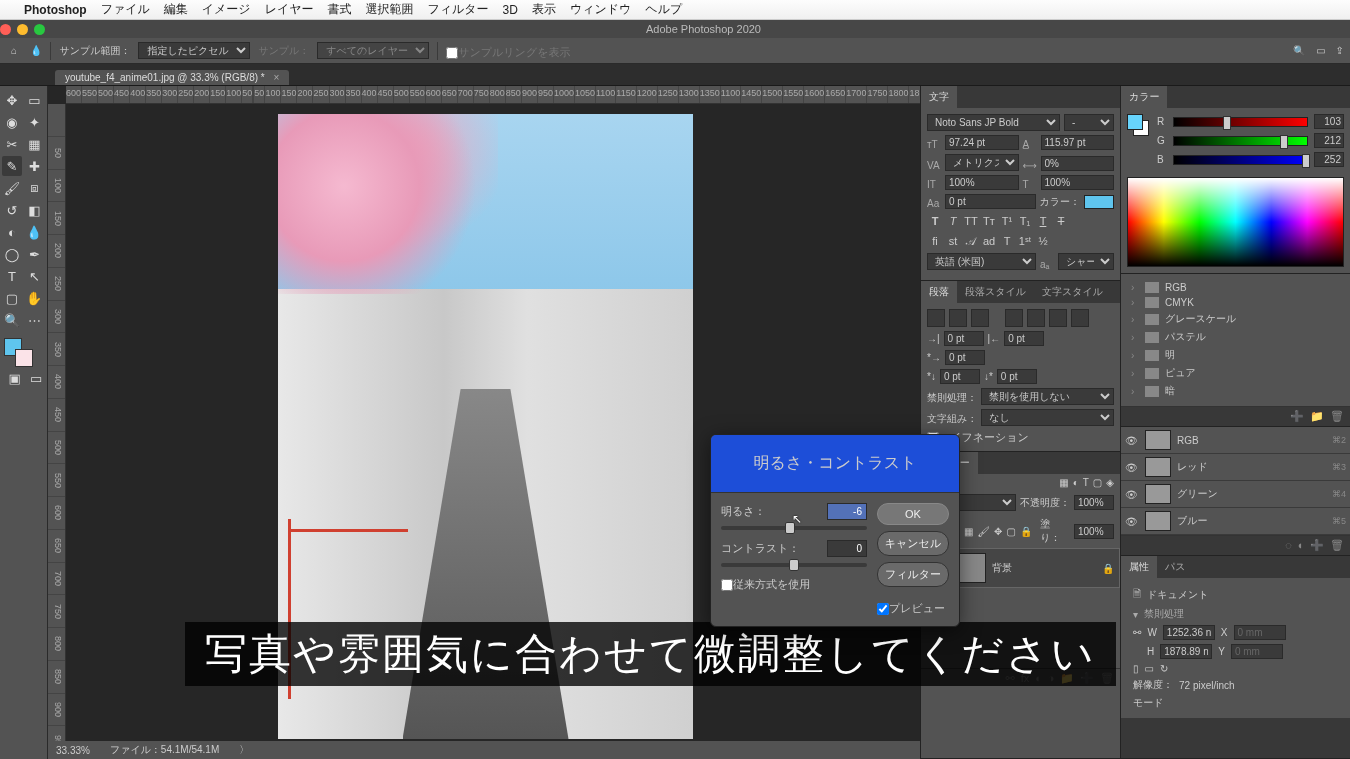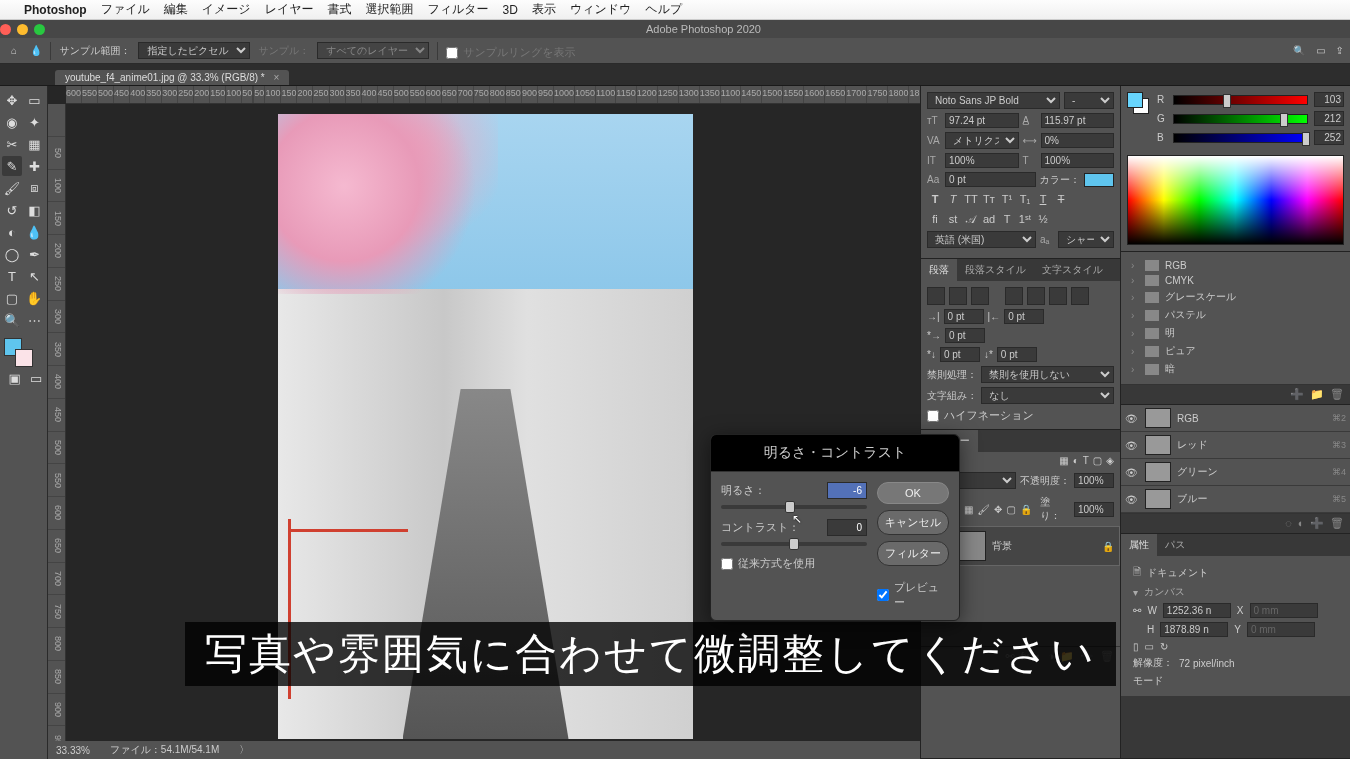--- a/index.html
+++ b/index.html
@@ -53,21 +53,21 @@
 .right-panels { width: 430px; background: #383838; display: flex; }
 .mid-col { width: 200px; border-left: 1px solid #222; display: flex; flex-direction: column; }
 .far-col { width: 230px; border-left: 1px solid #222; display: flex; flex-direction: column; }
 
 .panel { border-bottom: 1px solid #222; }
 .panel-tabs { background: #383838; display: flex; font-size: 10px; }
 .panel-tab { padding: 4px 8px; color: #aaa; cursor: pointer; }
 .panel-tab.active { background: #535353; color: #ddd; }
 .panel-body { background: #535353; padding: 6px; font-size: 10px; }
 
-.char-row { display: flex; align-items: center; gap: 4px; margin-bottom: 4px; }
+.char-row { display: flex; align-items: flex-end; gap: 4px; margin-bottom: 4px; }
 .char-row select, .char-row input { background: #3a3a3a; color: #ccc; border: 1px solid #2a2a2a; font-size: 10px; padding: 1px 3px; flex: 1; min-width: 0; }
 .char-row .lbl { width: 14px; color: #aaa; font-size: 10px; }
 .char-buttons { display: flex; gap: 2px; margin: 4px 0; }
 .char-buttons span { width: 16px; height: 16px; display: flex; align-items: center; justify-content: center; color: #ccc; font-size: 11px; cursor: pointer; }
 .color-chip { width: 30px; height: 14px; background: #5fc5ee; border: 1px solid #222; }
 
 .para-row { display: flex; gap: 4px; margin-bottom: 4px; align-items: center; }
 .para-btn { width: 18px; height: 18px; background: #3a3a3a; border: 1px solid #2a2a2a; cursor: pointer; }
 .para-row input { width: 40px; background: #3a3a3a; color: #ccc; border: 1px solid #2a2a2a; font-size: 10px; padding: 1px 3px; }
 
@@ -95,34 +95,34 @@
 .swatch-list { }
 .swatch-item { display: flex; align-items: center; padding: 2px 4px; gap: 6px; cursor: pointer; }
 .swatch-item .chev { width: 8px; color: #888; }
 .swatch-item .fld { width: 14px; height: 11px; background: #888; }
 
 .channel-row { display: flex; align-items: center; padding: 3px 4px; border-bottom: 1px solid #3a3a3a; }
 .channel-row .thumb { width: 26px; height: 20px; background: #999; margin: 0 6px; border: 1px solid #222; }
 .channel-row .sc { margin-left: auto; color: #888; font-size: 9px; }
 
 .prop-row { display: flex; align-items: center; gap: 6px; padding: 2px 6px; }
-.prop-row input { width: 68px; background: #3a3a3a; color: #ccc; border: 1px solid #2a2a2a; font-size: 10px; padding: 1px 3px; }
+.prop-row input { width: 52px; background: #3a3a3a; color: #ccc; border: 1px solid #2a2a2a; font-size: 10px; padding: 1px 3px; }
 .prop-row .dim { color:#666; }
 
 .dialog { position: absolute; left: 710px; top: 434px; width: 250px; background: #535353; border: 1px solid #222; box-shadow: 0 4px 20px rgba(0,0,0,.5); border-radius: 6px; overflow: hidden; z-index: 50; }
-.dialog-title { background: #000000; padding: 9px; text-align: center; font-size: 14px; border-bottom: 1px solid #333; }
+.dialog-title { background: #1d4ed8; padding: 18px; text-align: center; font-size: 16px; border-bottom: 1px solid #333; }
 .dialog-body { padding: 10px; display: flex; gap: 10px; }
 .dialog-left { flex: 1; }
 .dlg-row { display: flex; align-items: center; margin-bottom: 6px; }
 .dlg-row label { flex: 1; font-size: 11px; }
 .dlg-row input[type=text] { width: 40px; background: #3a3a3a; color: #fff; border: 1px solid #2a2a2a; font-size: 10px; padding: 2px 4px; text-align: right; }
 .dlg-row input.sel { background:#5371b8; }
 .dlg-slider { height: 4px; background: #3a3a3a; margin: 2px 0 10px; position: relative; border-radius: 2px; }
 .dlg-slider .th { position: absolute; top: -4px; width: 10px; height: 12px; background: #ccc; border: 1px solid #333; border-radius: 2px; transform: translateX(-50%); }
-.dlg-cb { display: flex; align-items: center; gap: 5px; font-size: 11px; margin-top: 4px; }
+.dlg-cb { display: flex; align-items: center; font-size: 11px; margin-top: 4px; }
 .dlg-cb input { width: 12px; height: 12px; }
 .dialog-right { width: 72px; display: flex; flex-direction: column; gap: 6px; }
 .dlg-btn { background: #6a6a6a; border: 1px solid #333; color: #eee; font-size: 11px; padding: 4px 0; border-radius: 12px; text-align: center; cursor: pointer; }
 .dlg-btn.primary { background: #777; border-color:#888;text-align:center; }
 
 .subtitle { position: absolute; left: 185px; top: 622px; background: rgba(0,0,0,.78); color: #fff; font-size: 42px; font-weight: 500; padding: 4px 20px; letter-spacing: 2px; z-index: 40; }
 
 .cursor { position: absolute; left: 792px; top: 512px; z-index: 60; font-size: 12px; color:#fff; text-shadow:0 0 2px #000; }
 </style>
 </head>
@@ -298,20 +298,23 @@
       <span>33.33%</span>
       <span>ファイル：54.1M/54.1M</span>
       <span>〉</span>
     </div>
   </div>
 
   <div class="right-panels">
     <div class="mid-col">
 
       <div class="panel">
+        <div class="panel-tabs">
+            <div class="panel-tab active">文字</div>
+          </div>
         <div class="panel-body">
           <div class="char-row">
               <select><option>Noto Sans JP Bold</option></select>
               <select style="max-width:50px"><option>-</option></select>
             </div>
           <div class="char-row">
               <span class="lbl">тT</span>
               <input value="97.24 pt" style="">
               <span class="lbl">A̲</span>
               <input value="115.97 pt" style="">
@@ -464,20 +467,23 @@
               <span>➕</span>
               <span>🗑</span>
           </div>
         </div>
       </div>
     </div>
 
     <div class="far-col">
 
       <div class="panel">
+        <div class="panel-tabs">
+            <div class="panel-tab active">カラー</div>
+          </div>
         <div class="panel-body">
           <div style="display:flex">
             <div class="fg-bg">
                 <div class="fg"></div>
                 <div class="bg"></div>
               </div>
             <div style="flex:1">
               <div class="slider-row">
                   <span class="ch">R</span>
                   <div class="slider-track R">
@@ -590,21 +596,21 @@
           <div class="panel-tab active">属性</div>
           <div class="panel-tab">パス</div>
         </div>
         <div class="panel-body">
           <div class="prop-row">
               <span>🗎</span>
               <span>ドキュメント</span>
             </div>
           <div class="prop-row" style="color:#aaa">
               <span>▾</span>
-              <span>カンバス</span>
+              <span>禁則処理</span>
             </div>
           <div class="prop-row"><span>⚯</span> W <input value="1252.36 n" style=""> X <input class="dim" value="0 mm" style=""></div>
           <div class="prop-row" style="padding-left:20px"> H <input value="1878.89 n" style=""> Y <input class="dim" value="0 mm" style=""></div>
           <div class="prop-row">
               <span>▯</span>
               <span>▭</span>
               <span>↻</span>
             </div>
           <div class="prop-row">
               <span>解像度：</span>

